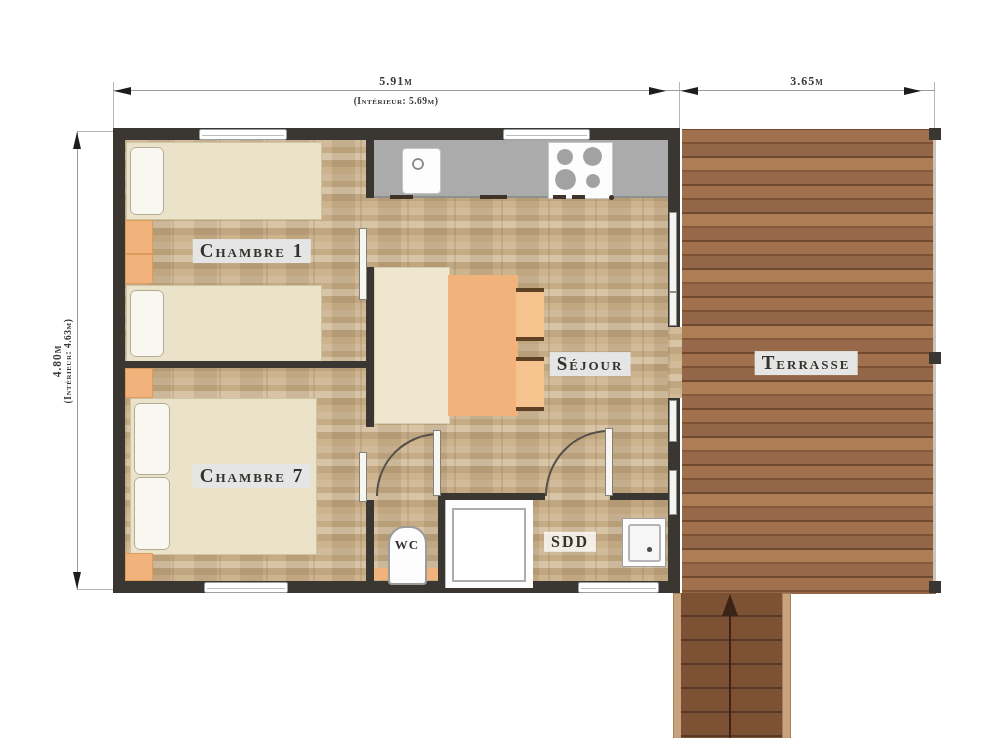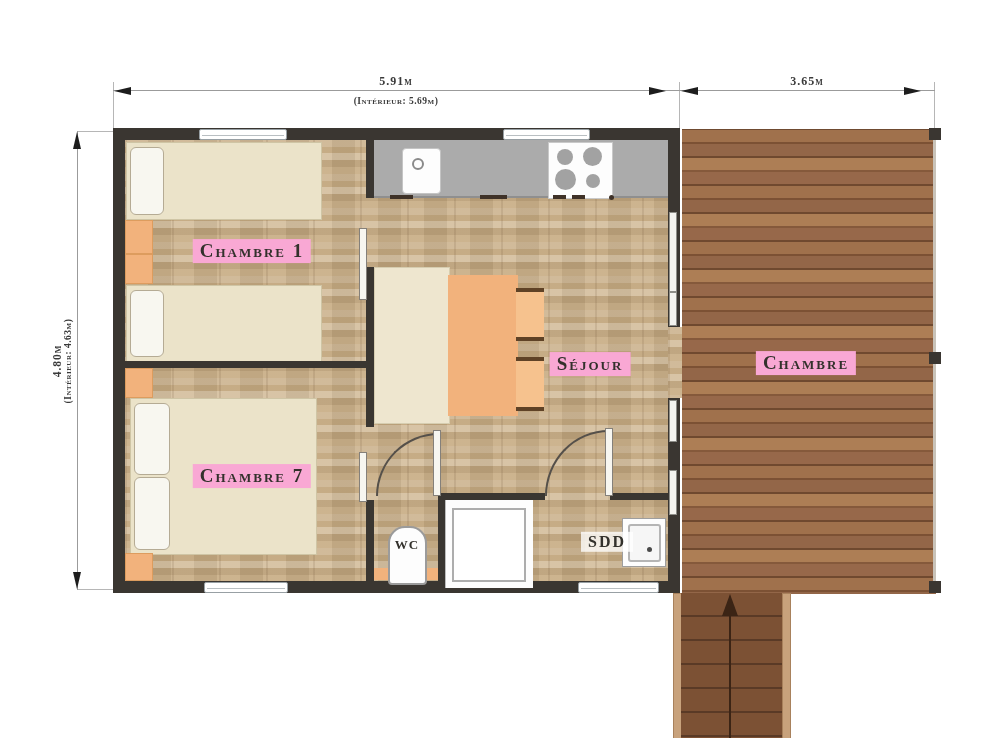--- a/index.html
+++ b/index.html
@@ -38,21 +38,21 @@
   .orange{position:absolute;background:#f2b27c;border:1px solid #dd9c5e;z-index:2;}
   .cream{position:absolute;background:#eee6cf;border:1px solid #d6cdb0;z-index:2;}
   .counter{position:absolute;background:#ababab;border-bottom:2px solid #8f8f8f;z-index:2;}
   .white-fix{position:absolute;background:#fdfdfd;z-index:2;}
   .burner{position:absolute;border-radius:50%;background:#a2a2a2;z-index:2;}
   .handle{position:absolute;background:#3f3228;z-index:2;}
 
   
   .room-label{position:absolute;transform:translate(-50%,-50%);z-index:6;
       font-variant:small-caps;font-weight:bold;color:#33312c;letter-spacing:2px;
-      background:#f9a8d4;padding:1px 7px;font-size:19px;line-height:1.15;white-space:nowrap;}
+      background:#e5e5e5;padding:1px 7px;font-size:19px;line-height:1.15;white-space:nowrap;}
   .room-label.bare{background:transparent;padding:0;font-size:13px;letter-spacing:1px;}
   .room-label.faint{background:rgba(255,255,255,0.78);font-size:16px;}
 
   
   .dim-line{position:absolute;background:#9b9b9b;z-index:5;}
   .ext-line{position:absolute;background:#b6b6b6;z-index:5;}
   .arrow{position:absolute;width:0;height:0;z-index:5;}
   .arrow.left {border-top:4px solid transparent;border-bottom:4px solid transparent;border-right:17px solid #1d1d1d;}
   .arrow.right{border-top:4px solid transparent;border-bottom:4px solid transparent;border-left:17px solid #1d1d1d;}
   .arrow.up   {border-left:4px solid transparent;border-right:4px solid transparent;border-bottom:17px solid #1d1d1d;}
@@ -172,28 +172,28 @@
   <div class="orange" style="left:374px;top:568px;width:64px;height:12px;border:none;"></div>
   <div class="white-fix" style="left:388px;top:526px;width:35px;height:55px;border:2px solid #9b9b9b;border-radius:17px 17px 4px 4px;z-index:4;"></div>
   <div class="room-label bare" style="left:407px;top:545px;z-index:6;">WC</div>
 
   <div class="white-fix" style="left:445px;top:500px;width:87px;height:88px;z-index:4;border-left:1px solid #bdbdbd;"></div>
   <div class="abs" style="left:452px;top:508px;width:70px;height:70px;border:2px solid #adadad;background:#ffffff;z-index:4;"></div>
 
   <div class="white-fix" style="left:622px;top:518px;width:42px;height:47px;border:1px solid #9e9e9e;z-index:4;"></div>
   <div class="abs" style="left:628px;top:524px;width:29px;height:34px;border:2px solid #b5b5b5;border-radius:3px;background:#f6f6f6;z-index:4;"></div>
   <div class="abs" style="left:647px;top:547px;width:5px;height:5px;border-radius:50%;background:#4a4a4a;z-index:5;"></div>
-  <div class="room-label faint" style="left:607px;top:542px;">SDD</div>
+  <div class="room-label faint" style="left:570px;top:542px;">SDD</div>
 
   <div class="deck" style="left:682px;top:129px;width:254px;height:464px;"></div>
   <div class="rail" style="left:933px;top:131px;width:3px;height:460px;"></div>
   <div class="post" style="left:929px;top:128px;width:12px;height:12px;"></div>
   <div class="post" style="left:929px;top:352px;width:12px;height:12px;"></div>
   <div class="post" style="left:929px;top:581px;width:12px;height:12px;"></div>
-  <div class="room-label" style="left:806px;top:363px;">Chambre</div>
+  <div class="room-label" style="left:806px;top:363px;">Terrasse</div>
 
   <div class="stringer" style="left:673px;top:593px;width:7px;height:145px;"></div>
   <div class="stairs-steps" style="left:681px;top:593px;width:101px;height:145px;"></div>
   <div class="stringer" style="left:782px;top:593px;width:7px;height:145px;"></div>
   <div class="abs" style="left:729px;top:600px;width:2px;height:138px;background:#3b2415;z-index:2;"></div>
   <div class="abs" style="left:722px;top:594px;width:0;height:0;border-left:8px solid transparent;border-right:8px solid transparent;border-bottom:22px solid #3b2415;z-index:2;"></div>
 
 </div>
 
 </body></html>

